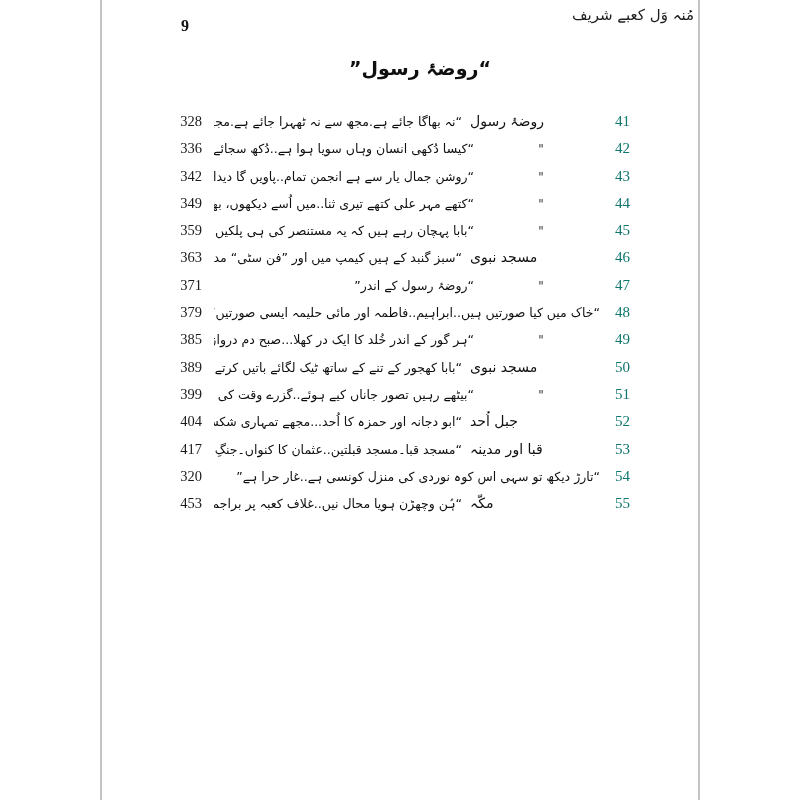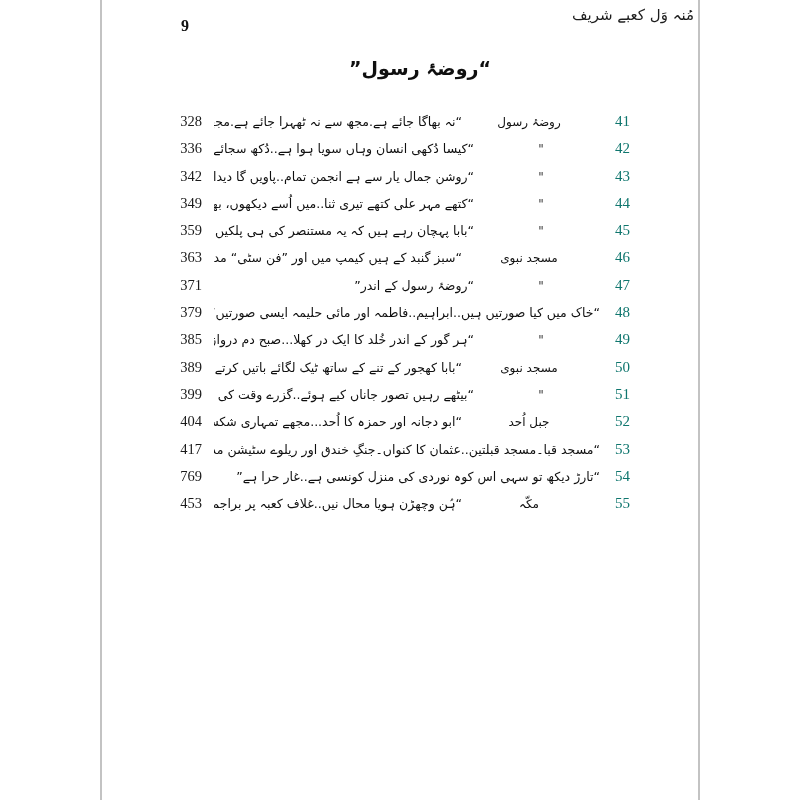--- a/index.html
+++ b/index.html
@@ -34,22 +34,22 @@
   .toc-row{
     display:flex;direction:rtl;align-items:baseline;
     height:27.3px;line-height:27.3px;white-space:nowrap;
   }
   .col-num{
     flex:0 0 30px;text-align:right;padding-right:2px;
     font-family:"Liberation Serif","DejaVu Serif",serif;
     font-size:15px;color:#0f766e;direction:ltr;margin-top:13px;
   }
   .col-cat{
-    flex:0 0 118px;text-align:center;padding-right:12px;padding-left:8px;
-    font-size:12px;color:#101010;overflow:hidden;
+    flex:0 0 118px;text-align:left;padding-right:12px;padding-left:8px;
+    font-size:14px;color:#101010;overflow:hidden;
   }
   .col-cat.ditto{text-align:center;padding-right:0;font-size:12px;color:#333;}
   .col-text{
     flex:1 1 auto;text-align:right;overflow:hidden;
     font-size:12.5px;color:#101010;
   }
   .col-page{
     flex:0 0 52px;text-align:right;padding-right:12px;
     font-family:"Liberation Serif","DejaVu Serif",serif;
     font-size:14.5px;color:#1a1a1a;direction:ltr;
@@ -134,27 +134,28 @@
       <div class="col-page">399</div>
     </div>
     <div class="toc-row">
       <div class="col-num">52</div>
       <div class="col-cat">جبل اُحد</div>
       <div class="col-text">“ابو دجانہ اور حمزہ کا اُحد...مجھے تمہاری شکست کا خطرہ ہے”</div>
       <div class="col-page">404</div>
     </div>
     <div class="toc-row">
       <div class="col-num">53</div>
+      <div class="col-cat">قبا اور مدینہ</div>
       <div class="col-text">“مسجد قبا۔مسجد قبلتین..عثمان کا کنواں۔جنگِ خندق اور ریلوے سٹیشن مدینے کا”</div>
       <div class="col-page">417</div>
     </div>
     <div class="toc-row">
       <div class="col-num">54</div>
       <div class="col-text">“تارڑ دیکھ تو سہی اس کوہ نوردی کی منزل کونسی ہے..غار حرا ہے”</div>
-      <div class="col-page">769</div>
+      <div class="col-page">320</div>
     </div>
     <div class="toc-row">
       <div class="col-num">55</div>
       <div class="col-cat">مکّہ</div>
       <div class="col-text">“ہُن وچھڑن ہویا محال نیں..غلاف کعبہ پر براجمان ایک صد رنگ بھنورا..”</div>
       <div class="col-page">453</div>
     </div>
   </div>
 
 </body></html>

